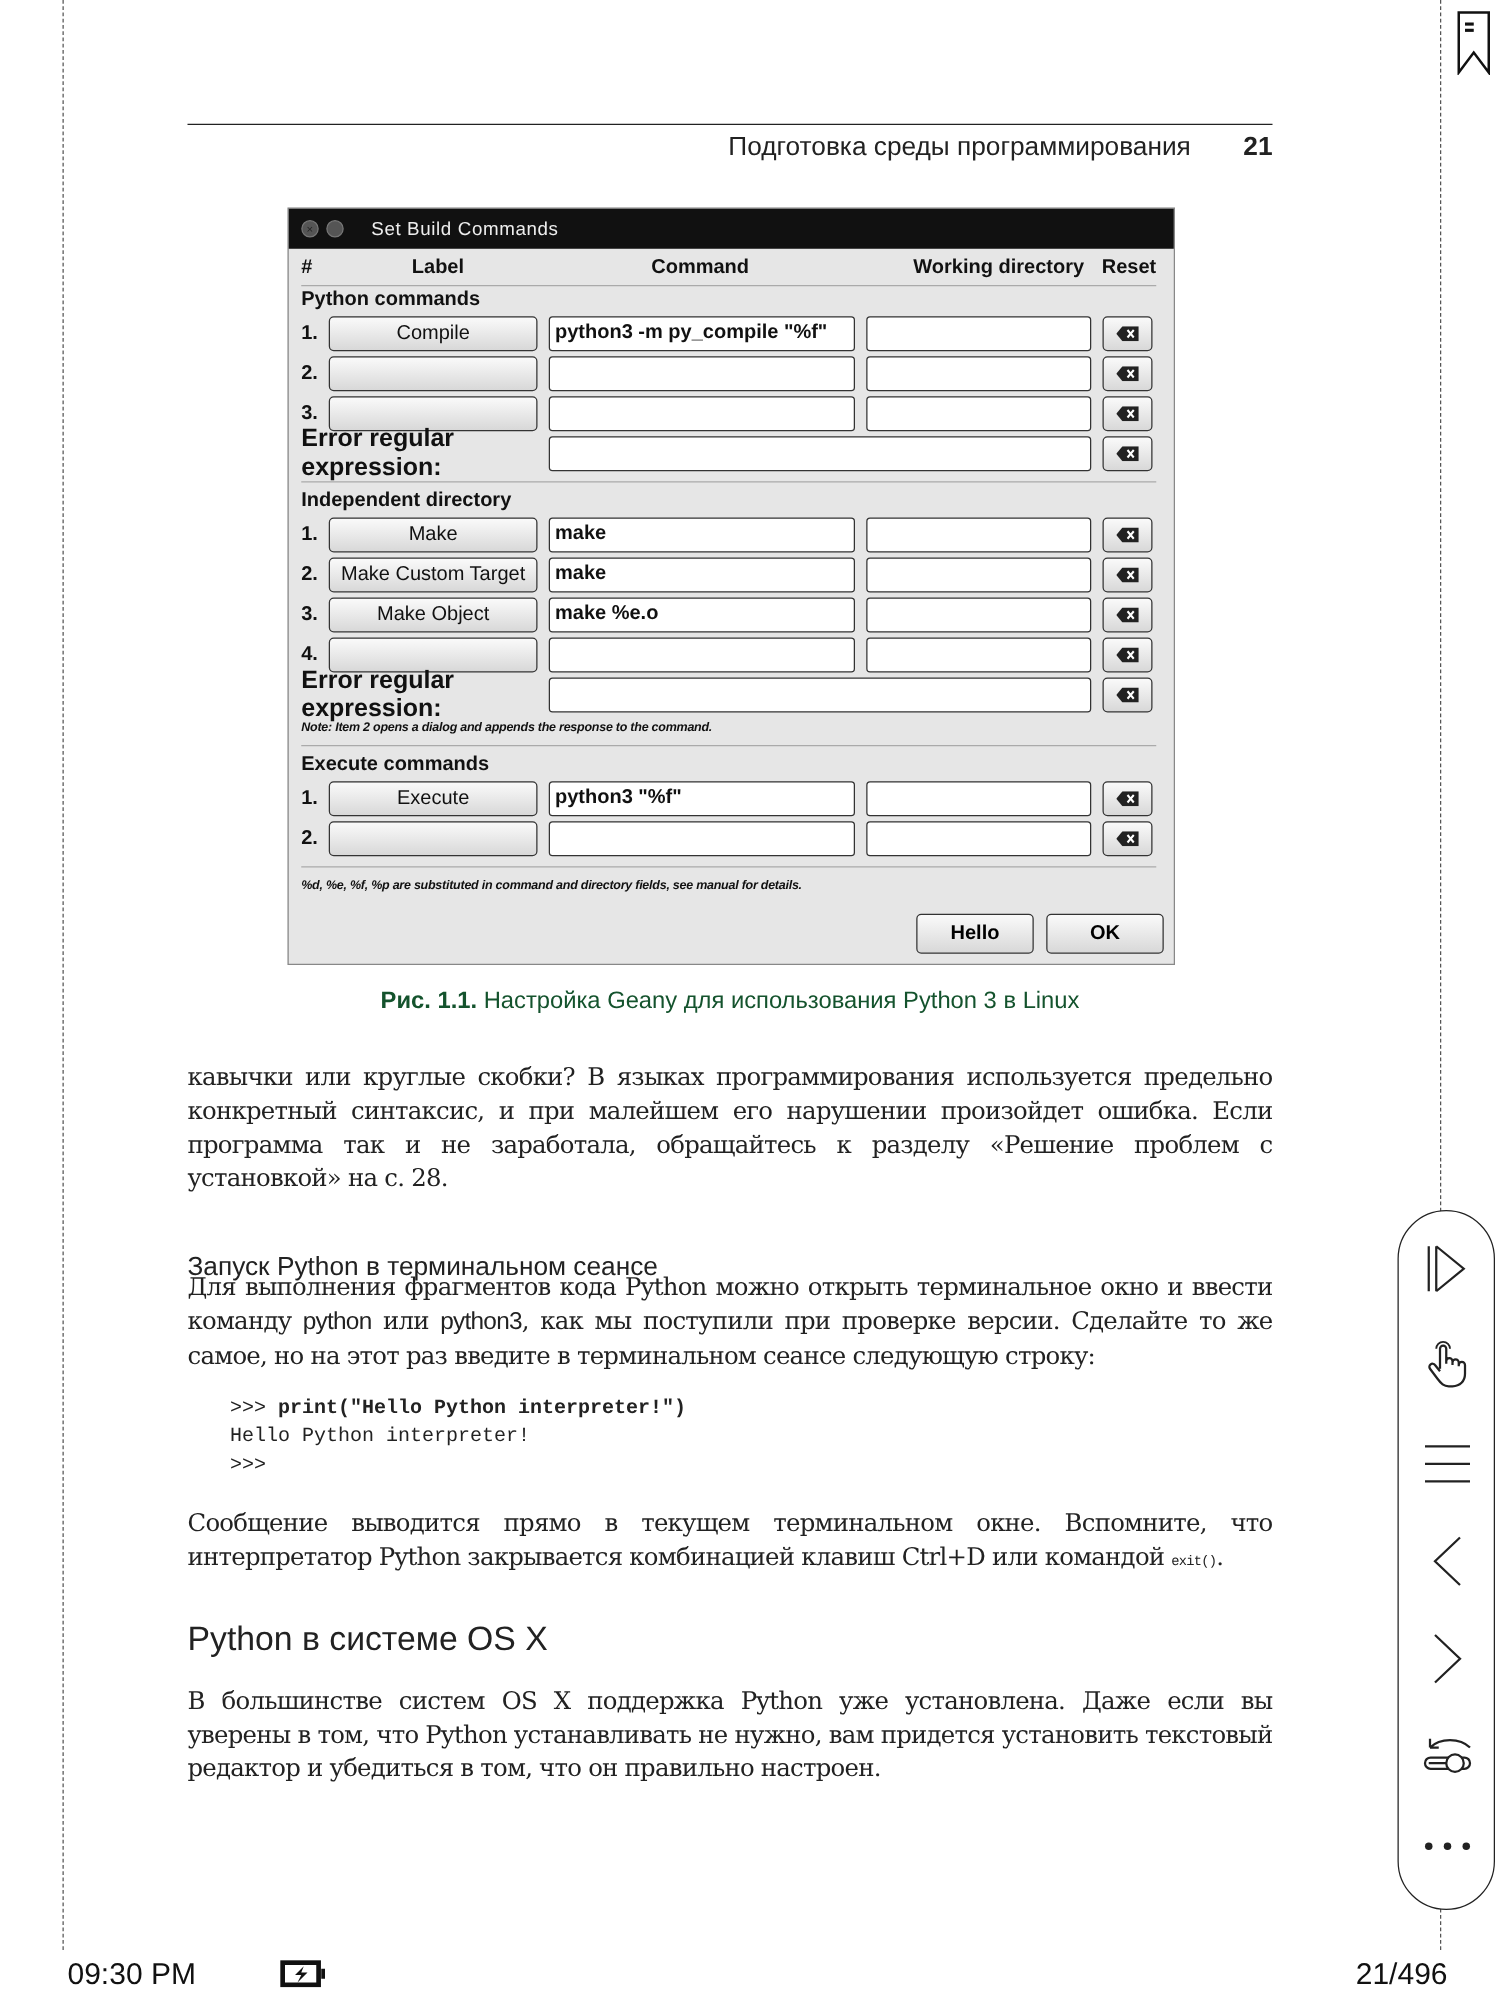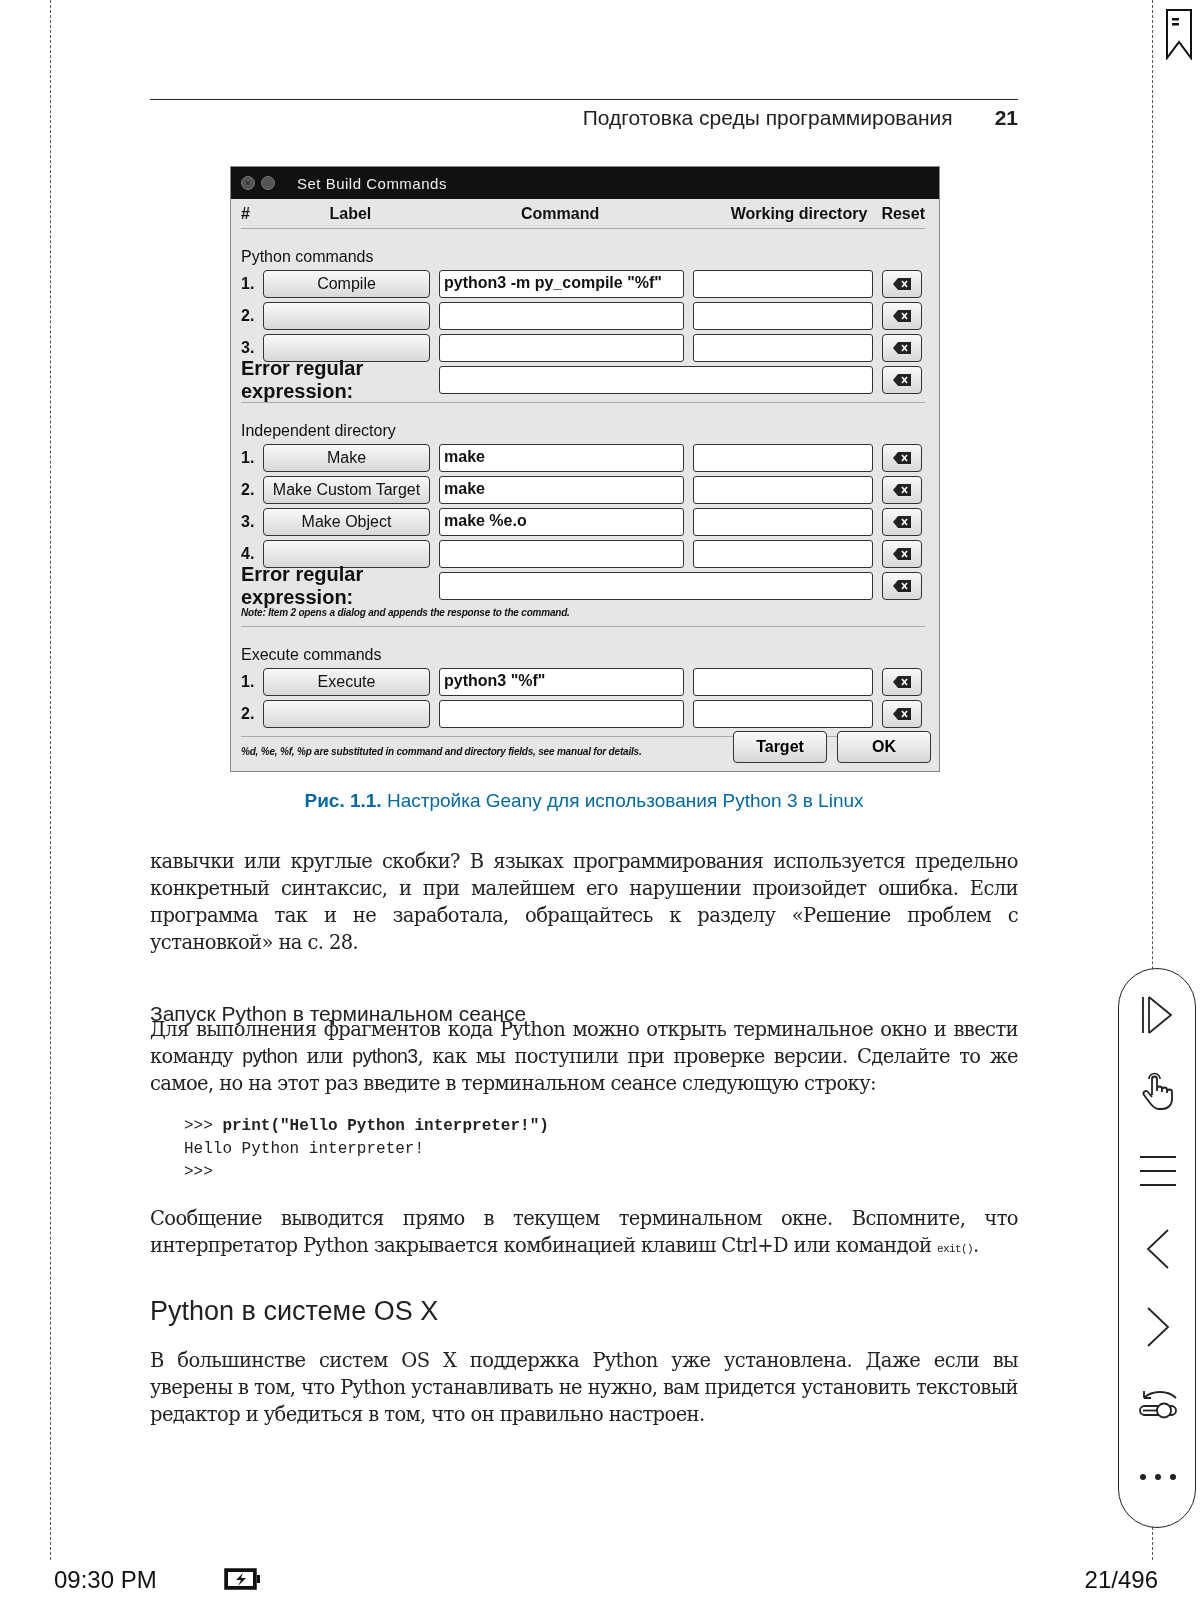--- a/index.html
+++ b/index.html
@@ -23,36 +23,36 @@
   .tb-title { margin-left: 16px; }
   .dlg-body { position: relative; padding: 0 10px; font-size: 16px; color: #111; }
 
   .col-head { display: flex; height: 30px; align-items: center; font-weight: bold; border-bottom: 1px solid #aaa; margin-right: 4px; }
   .col-hash { width: 24px; }
   .col-label { width: 172px; text-align: center; }
   .col-cmd { width: 250px; text-align: center; }
   .col-wd { width: 190px; text-align: right; padding-right: 6px; }
   .col-reset { width: 52px; text-align: right; }
 
-  .sec-title { font-weight: normal; height: 22px; line-height: 22px; font-size: 16px; margin-top: 17px; }
+  .sec-title { font-weight: bold; height: 22px; line-height: 22px; font-size: 16px; }
   .row { display: flex; align-items: center; height: 32px; }
   .num { width: 22px; font-weight: bold; }
   .lbl-btn { width: 167px; height: 28px; border: 1px solid #333; border-radius: 4px; background: linear-gradient(#fafafa, #d8d8d8); font-family: "Liberation Sans", sans-serif; font-size: 16px; font-weight: normal; color: #111; margin-right: 9px; }
   .input { height: 28px; border: 1px solid #333; border-radius: 3px; background: #fff; padding: 3px 4px; font-size: 16px; font-weight: bold; color: #111; white-space: nowrap; overflow: hidden; }
   .in-cmd { width: 245px; margin-right: 9px; }
   .in-wd { width: 180px; margin-right: 9px; }
   .in-regex { width: 434px; margin-right: 9px; }
   .regex-label { width: 198px; font-weight: bold; font-size: 20px; }
   .reset-btn { width: 40px; height: 28px; border: 1px solid #333; border-radius: 4px; background: linear-gradient(#fafafa, #d8d8d8); display: flex; align-items: center; justify-content: center; }
   .sep { height: 1px; background: #aaa; margin: 6px 4px 4px 0; }
   .note { font-style: italic; font-weight: bold; font-size: 10px; height: 22px; line-height: 22px; letter-spacing: -0.2px; }
   .footer-btns { position: absolute; right: 8px; bottom: 8px; display: flex; gap: 10px; }
   .dlg-btn { width: 94px; height: 32px; border: 1px solid #333; border-radius: 4px; background: linear-gradient(#fafafa, #d8d8d8); font-family: "Liberation Sans", sans-serif; font-size: 16px; font-weight: bold; }
 
-  .caption { position: absolute; top: 790px; left: 150px; width: 868px; text-align: center; font-family: "Liberation Sans", sans-serif; font-size: 19px; color: #0369a1; }
+  .caption { position: absolute; top: 790px; left: 150px; width: 868px; text-align: center; font-family: "Liberation Sans", sans-serif; font-size: 19px; color: #14532d; }
   .caption b { font-weight: bold; }
 
   .para { position: absolute; left: 150px; width: 868px; font-family: "DejaVu Serif", serif; font-size: 19.5px; line-height: 27px; color: #222; text-align: justify; letter-spacing: -0.6px; }
   .para .sans { font-family: "Liberation Sans", sans-serif; }
   .para .mono { font-family: "Liberation Mono", monospace; font-size: 11px; }
   .h3 { position: absolute; left: 150px; font-family: "Liberation Sans", sans-serif; font-size: 21px; color: #222; }
   .h2 { position: absolute; left: 150px; font-family: "Liberation Sans", sans-serif; font-size: 27px; color: #222; }
   .code { position: absolute; left: 184px; top: 1115px; font-family: "Liberation Mono", monospace; font-size: 16px; line-height: 23px; color: #222; white-space: pre; }
   .code b { font-weight: bold; }
 
@@ -230,21 +230,21 @@
           <svg width="18" height="12" viewBox="0 0 18 12">
             <path d="M5 0 H18 V12 H5 L0 6 Z" fill="#222"></path>
             <path d="M9 3 L14 9 M14 3 L9 9" stroke="#fff" stroke-width="1.6"></path>
           </svg>
         </button>
     </div>
     <div class="sep"></div>
     <div class="note">%d, %e, %f, %p are substituted in command and directory fields, see manual for details.</div>
   </div>
   <div class="footer-btns">
-    <button class="dlg-btn">Target</button>
+    <button class="dlg-btn">Hello</button>
     <button class="dlg-btn">OK</button>
   </div>
 </div>
 
 <div class="caption">
   <b>Рис. 1.1.</b><span> Настройка Geany для использования Python 3 в Linux</span>
 </div>
 
 <p class="para" style="top:848px">кавычки или круглые скобки? В языках программирования используется предельно конкретный синтаксис, и при малейшем его нарушении произойдет ошибка. Если программа так и не заработала, обращайтесь к разделу «Решение проблем с установкой» на с. 28.</p>
 

